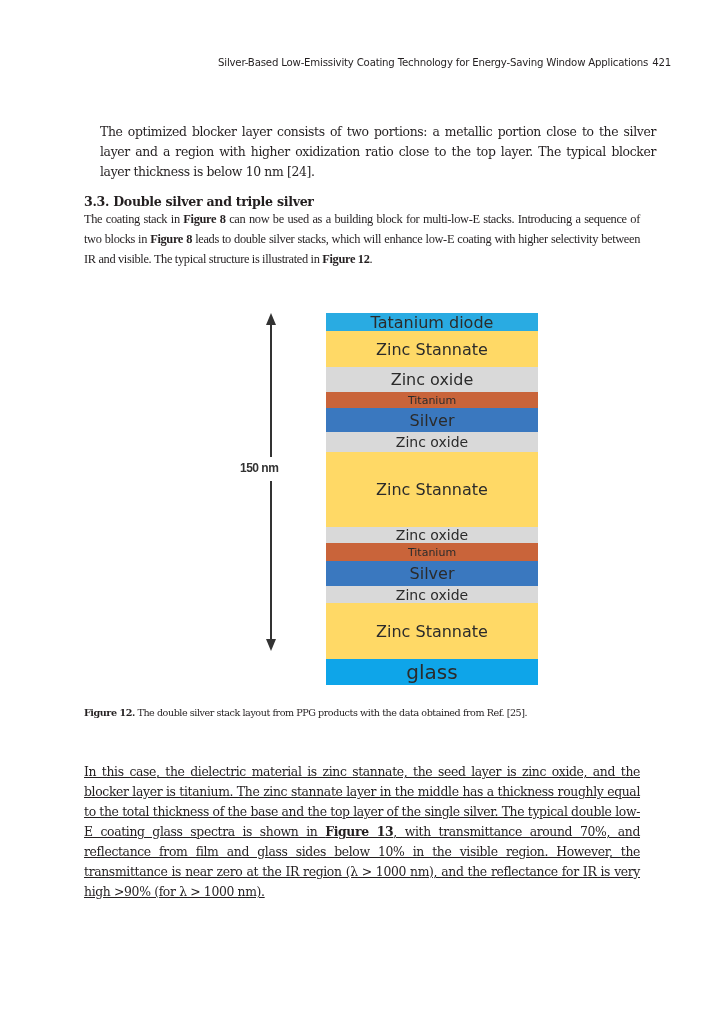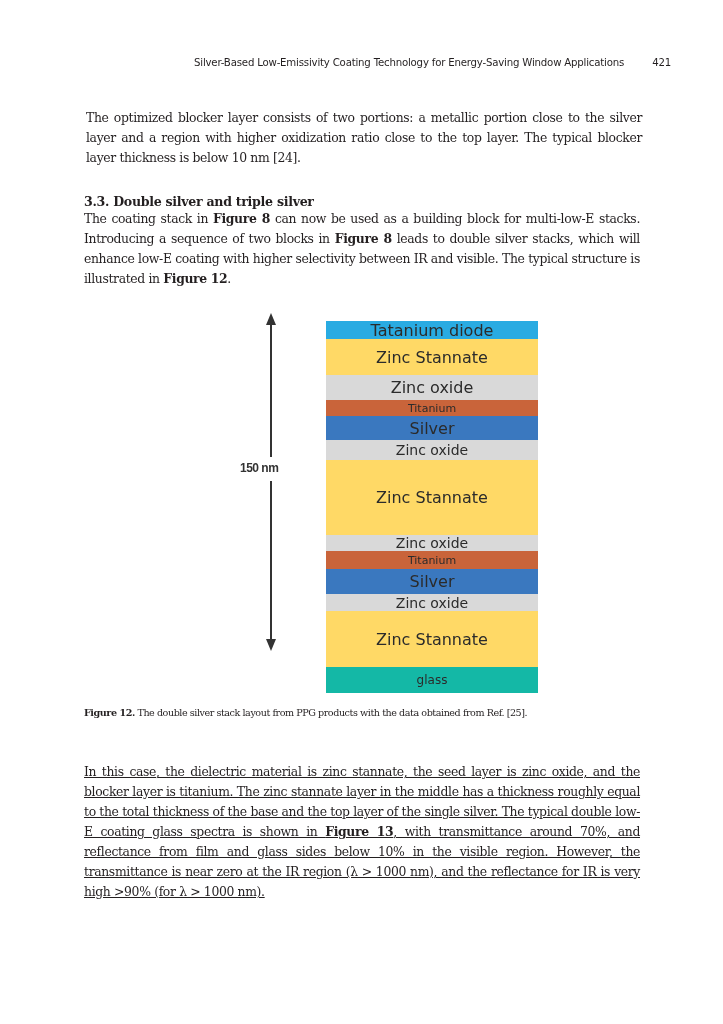--- a/index.html
+++ b/index.html
@@ -1,43 +1,43 @@
 <!DOCTYPE html>
 <html><head>
 <meta charset="utf-8">
 <style>
   html, body { margin: 0; padding: 0; background: #ffffff; }
   body { width: 723px; height: 1024px; position: relative; overflow: hidden; color: #231f20; }
   .running-head { position: absolute; right: 52px; top: 56px; text-align: right; font-family: "DejaVu Sans", sans-serif; font-size: 10.2px; line-height: 14px; color: #231f20; letter-spacing: -0.2px; }
-  .running-head .page-num { display: inline-block; margin-left: 28px; text-align: center; }
+  .running-head .page-num { display: inline-block; margin-left: 4px; text-align: center; }
   .running-head .doi { margin-right: 35px; }
   .para { position: absolute; left: 84px; width: 556px; font-family: "DejaVu Serif", serif; font-size: 12.4px; line-height: 20px; text-align: justify; letter-spacing: -0.35px; }
   .para b { font-weight: bold; }
   #p1 { top: 106px; }
   #heading { position: absolute; left: 84px; top: 194px; font-family: "DejaVu Serif", serif; font-weight: bold; font-size: 12.6px; letter-spacing: -0.3px; }
-  #p2 { top: 209px; }
+  #p2 { top: 209px; font-family: Liberation Serif, serif; }
   #p3 { top: 762px; text-decoration: underline; }
   .figure { position: absolute; left: 225px; top: 305px; width: 280px; height: 390px; }
-  .stack { position: absolute; left: 58px; top: 16px; width: 212px; padding-left: 43px; }
+  .stack { position: absolute; left: 58px; top: 8px; width: 212px; padding-left: 43px; }
   .layer { display: flex; align-items: center; justify-content: center; font-family: "DejaVu Sans", sans-serif; color: #2b2b2b; overflow: hidden; box-sizing: border-box; }
   .arrow-line { position: absolute; left: 45px; width: 1.5px; background: #333; }
   .arrow-up { position: absolute; left: 41px; top: 8px; width: 0; height: 0; border-left: 5px solid transparent; border-right: 5px solid transparent; border-bottom: 12px solid #333; }
   .arrow-down { position: absolute; left: 41px; top: 334px; width: 0; height: 0; border-left: 5px solid transparent; border-right: 5px solid transparent; border-top: 12px solid #333; }
   .dim-label { position: absolute; left: 15px; top: 156px; font-family: "Liberation Sans", sans-serif; font-weight: bold; font-size: 12px; color: #333; letter-spacing: -0.5px; }
   .caption { position: absolute; left: 84px; top: 707px; font-family: "DejaVu Serif", serif; font-size: 9.6px; letter-spacing: -0.45px; }
   .caption b { font-weight: bold; text-align: center; }
 </style>
 </head>
 <body>
 
 <div class="running-head">
   <div><span>Silver-Based Low-Emissivity Coating Technology for Energy-Saving Window Applications</span><span class="page-num">421</span></div>
 </div>
 
-<p class="para" id="p1" style="margin:2px">The optimized blocker layer consists of two portions: a metallic portion close to the silver layer and a region with higher oxidization ratio close to the top layer. The typical blocker layer thickness is below 10 nm [24].</p>
+<p class="para" id="p1" style="margin:16px">The optimized blocker layer consists of two portions: a metallic portion close to the silver layer and a region with higher oxidization ratio close to the top layer. The typical blocker layer thickness is below 10 nm [24].</p>
 
 <div id="heading">3.3. Double silver and triple silver</div>
 
 <p class="para" id="p2" style="margin:0"><span>The coating stack in </span><b>Figure 8</b><span> can now be used as a building block for multi-low-E stacks. Introducing a sequence of two blocks in </span><b>Figure 8</b><span> leads to double silver stacks, which will enhance low-E coating with higher selectivity between IR and visible. The typical structure is illustrated in </span><b>Figure 12</b><span>.</span></p>
 
 <div class="figure">
   <div class="arrow-up"></div>
   <div class="arrow-line" style="top:18px;height:134px;"></div>
   <div class="dim-label">150 nm</div>
   <div class="arrow-line" style="top:176px;height:160px;"></div>
@@ -48,19 +48,19 @@
       <div class="layer" style="background: rgb(217, 217, 217); height: 25px; font-size: 16px;">Zinc oxide</div>
       <div class="layer" style="background: rgb(201, 100, 58); height: 16px; font-size: 11px;">Titanium</div>
       <div class="layer" style="background: rgb(58, 120, 191); height: 24px; font-size: 16px;">Silver</div>
       <div class="layer" style="background: rgb(217, 217, 217); height: 20px; font-size: 14px;">Zinc oxide</div>
       <div class="layer" style="background: rgb(255, 217, 102); height: 75px; font-size: 16px;">Zinc Stannate</div>
       <div class="layer" style="background: rgb(217, 217, 217); height: 16px; font-size: 14px;">Zinc oxide</div>
       <div class="layer" style="background: rgb(201, 100, 58); height: 18px; font-size: 11px;">Titanium</div>
       <div class="layer" style="background: rgb(58, 120, 191); height: 25px; font-size: 16px;">Silver</div>
       <div class="layer" style="background: rgb(217, 217, 217); height: 17px; font-size: 14px;">Zinc oxide</div>
       <div class="layer" style="background: rgb(255, 217, 102); height: 56px; font-size: 16px;">Zinc Stannate</div>
-      <div class="layer" style="background: #14b8a6; height: 26px; font-size: 12px;">glass</div>
+      <div class="layer" style="background: #0ea5e9; height: 26px; font-size: 20px;">glass</div>
     </div>
 </div>
 
 <div class="caption"><b>Figure 12.</b><span> The double silver stack layout from PPG products with the data obtained from Ref. [25].</span></div>
 
 <p class="para" id="p3" style="margin:0"><span>In this case, the dielectric material is zinc stannate, the seed layer is zinc oxide, and the blocker layer is titanium. The zinc stannate layer in the middle has a thickness roughly equal to the total thickness of the base and the top layer of the single silver. The typical double low-E coating glass spectra is shown in </span><b>Figure 13</b><span>, with transmittance around 70%, and reflectance from film and glass sides below 10% in the visible region. However, the transmittance is near zero at the IR region (λ &gt; 1000 nm), and the reflectance for IR is very high &gt;90% (for λ &gt; 1000 nm).</span></p>
 
 </body></html>

